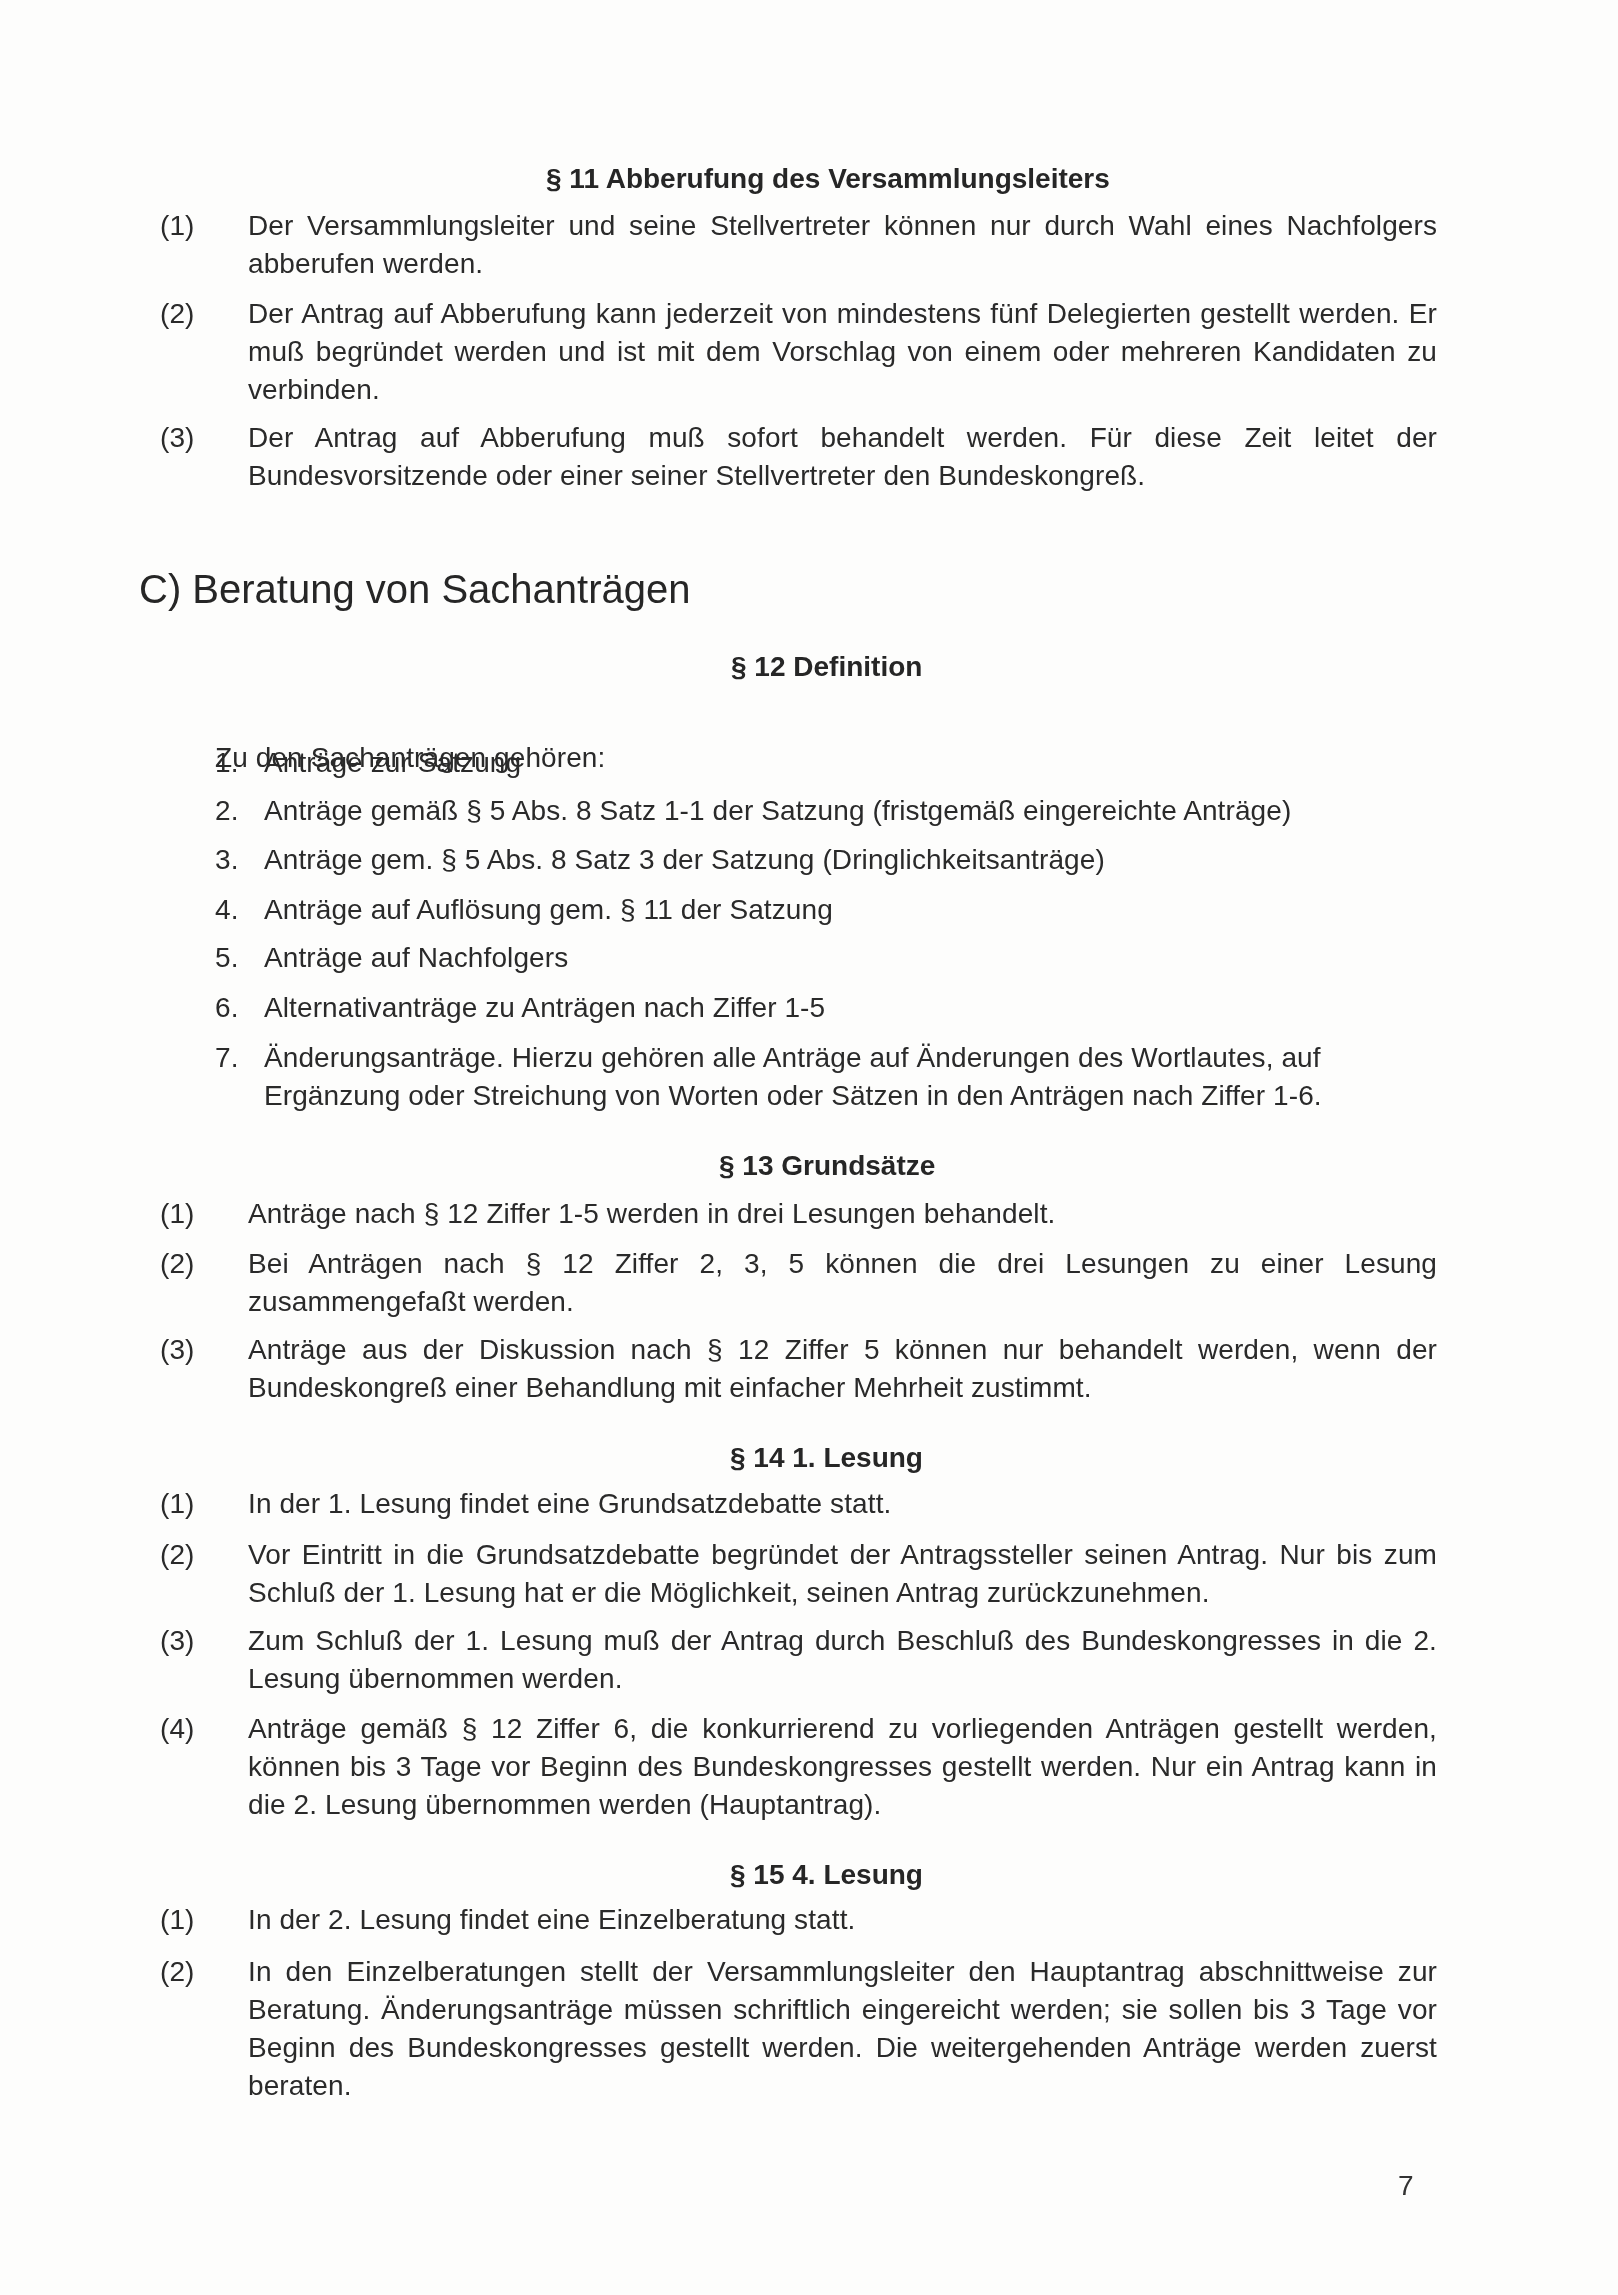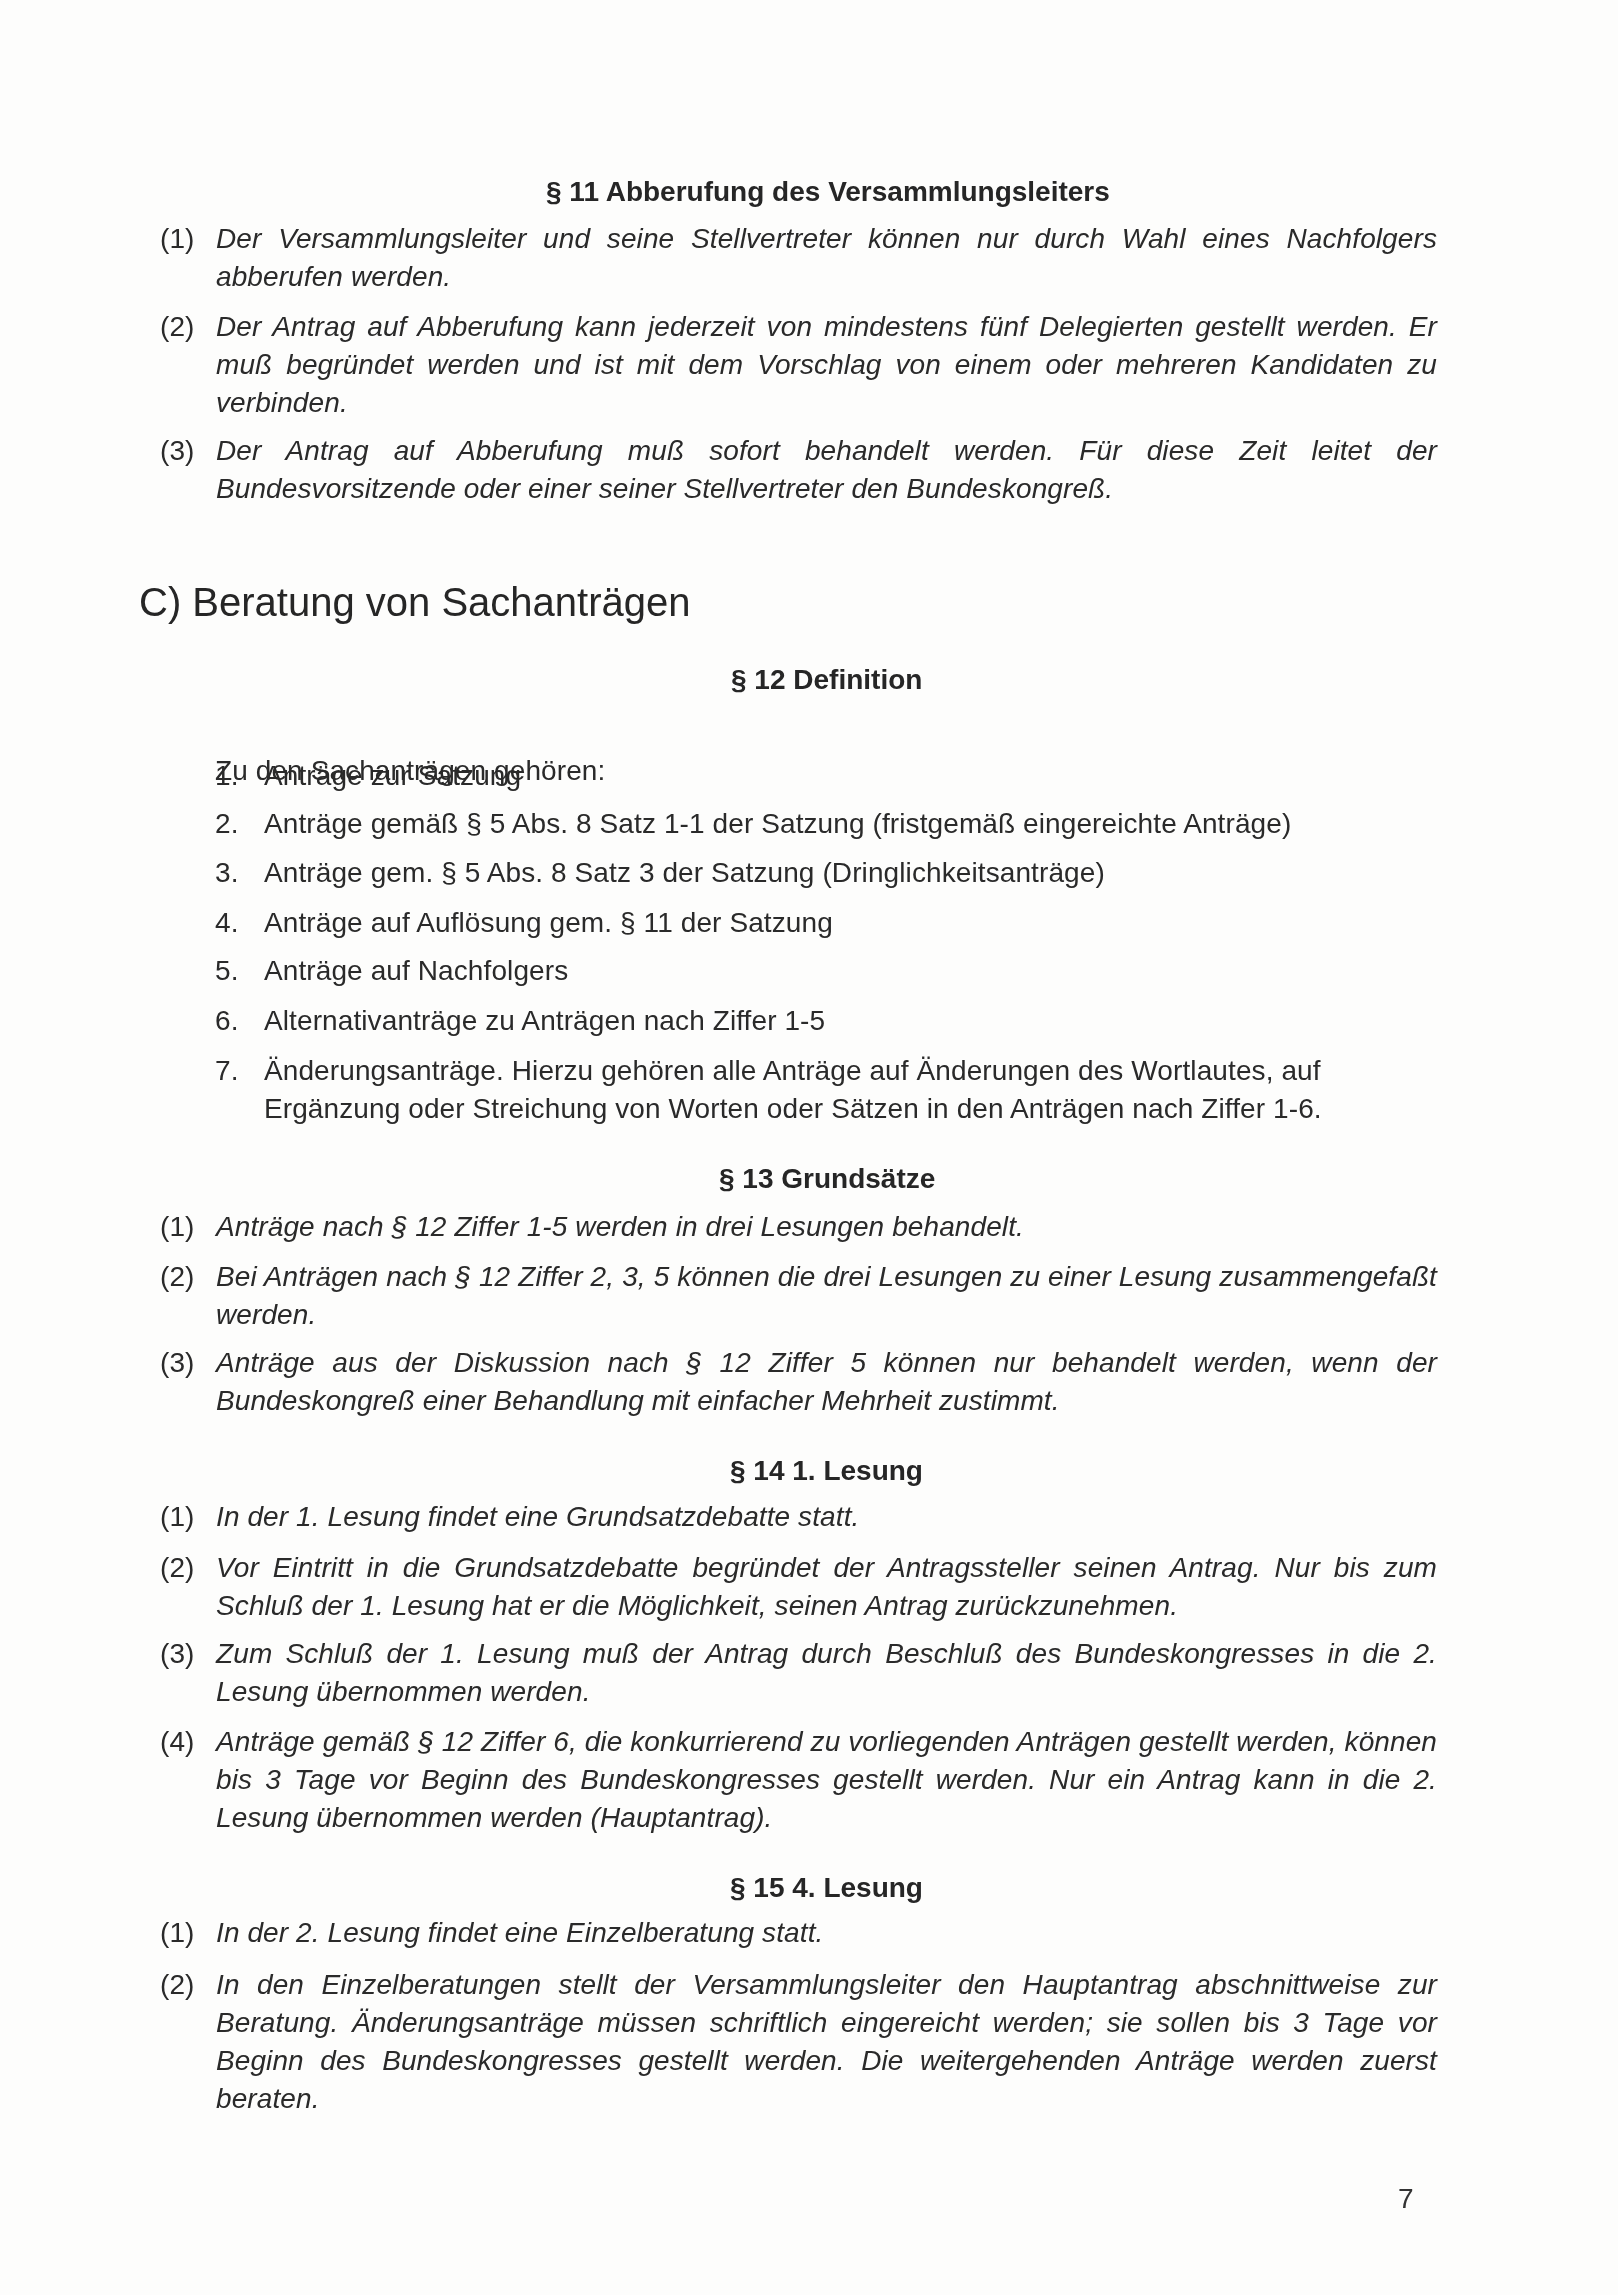--- a/index.html
+++ b/index.html
@@ -10,21 +10,21 @@
     body {
       width: 1618px;
       height: 2295px;
       position: relative;
       overflow: hidden;
       font-family: "Liberation Sans", sans-serif;
       color: #2a2a2a;
     }
     .page {
       position: absolute;
-      left: 0; top: 17px;
+      left: 0; top: 4px;
       width: 1618px;
       height: 1964px;
     }
     .body-text {
       font-size: 28px;
       line-height: 38px;
       letter-spacing: 0.1px;
       font-stretch: condensed;
       transform-origin: left top;
     }
@@ -49,23 +49,22 @@
       left: 160px;
       width: 1277px;
     }
     .abs .num {
       position: absolute;
       left: 0;
       top: 0;
       width: 56px;
     }
     .abs .txt {
-      margin-left: 56px;
+      margin-left: 88px;
       text-align: justify;
-      font-style: italic;
     }
     .intro {
       position: absolute;
       left: 215px;
       white-space: nowrap;
     }
     .list-item {
       position: absolute;
       left: 215px;
       width: 1221px;

